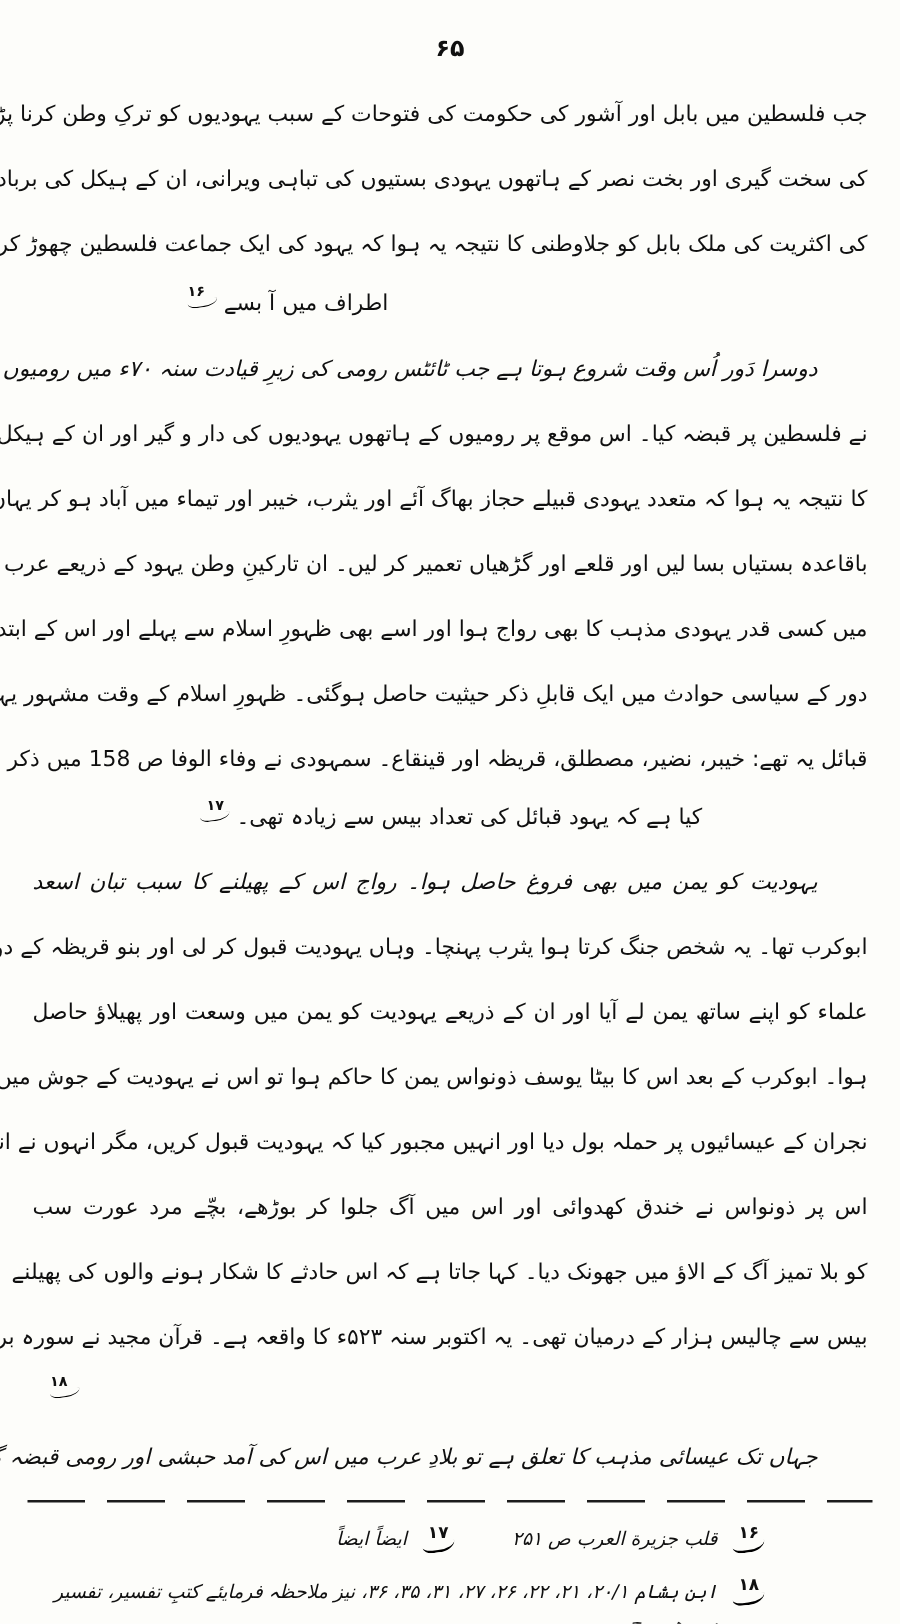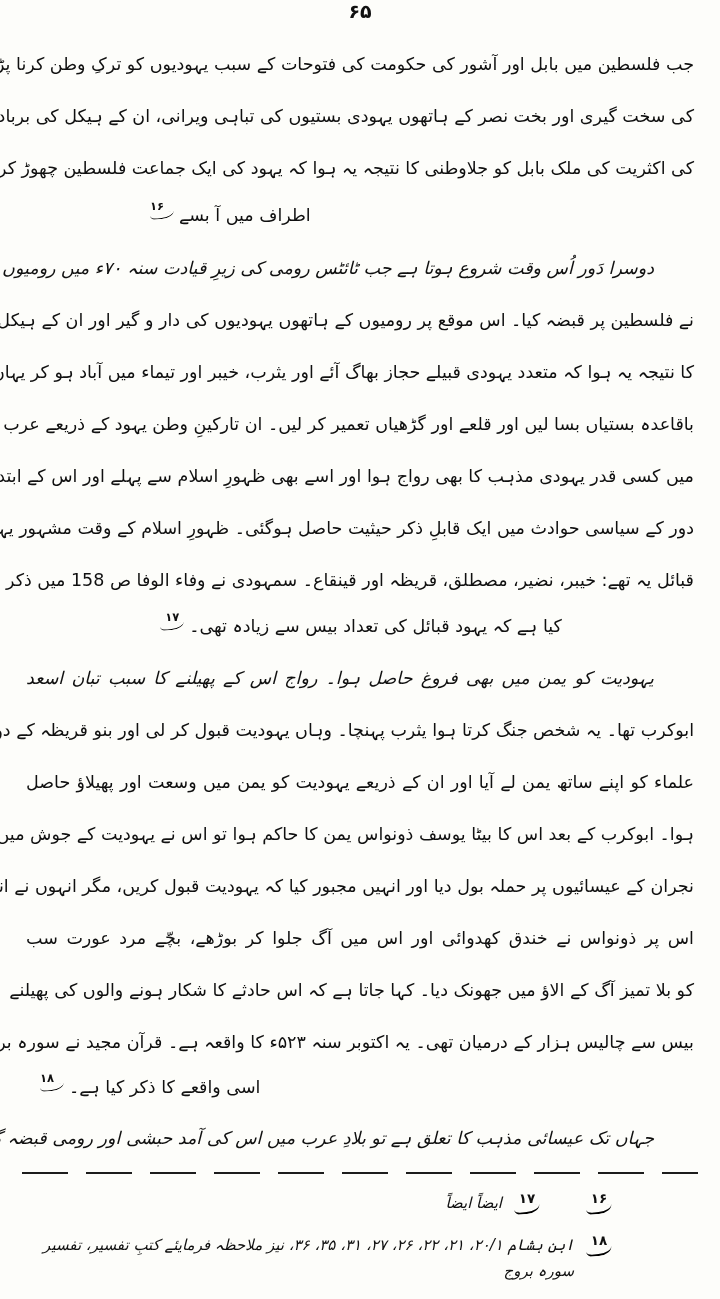--- a/index.html
+++ b/index.html
@@ -7,21 +7,21 @@
     width:720px;height:1299px;
     background:#ffffff;
     font-family:"DejaVu Sans", sans-serif;
     color:#101010;
   }
   .page{
     position:relative;width:720px;height:1299px;
     background:#fdfdfa;overflow:hidden;
   }
   .pagenum{
-    padding-top:0;height:30px;
+    padding-top:28px;height:30px;
     text-align:center;font-size:19px;font-weight:bold;letter-spacing:2px;
   }
   .text{
     direction:rtl;margin:8px 26px 0 26px;
   }
   .line{
     height:52px;line-height:52px;font-size:17.5px;
     white-space:nowrap;
     text-align:justify;text-align-last:justify;
   }
@@ -101,34 +101,35 @@
     </div>
     <div class="line indent">یہودیت کو یمن میں بھی فروغ حاصل ہوا۔ رواج اس کے پھیلنے کا سبب تبان اسعد</div>
     <div class="line">ابوکرب تھا۔ یہ شخص جنگ کرتا ہوا یثرب پہنچا۔ وہاں یہودیت قبول کر لی اور بنو قریظہ کے دو یہودی</div>
     <div class="line">علماء کو اپنے ساتھ یمن لے آیا اور ان کے ذریعے یہودیت کو یمن میں وسعت اور پھیلاؤ حاصل</div>
     <div class="line">ہوا۔ ابوکرب کے بعد اس کا بیٹا یوسف ذونواس یمن کا حاکم ہوا تو اس نے یہودیت کے جوش میں</div>
     <div class="line">نجران کے عیسائیوں پر حملہ بول دیا اور انہیں مجبور کیا کہ یہودیت قبول کریں، مگر انہوں نے انکار کر دیا۔</div>
     <div class="line">اس پر ذونواس نے خندق کھدوائی اور اس میں آگ جلوا کر بوڑھے، بچّے مرد عورت سب</div>
     <div class="line">کو بلا تمیز آگ کے الاؤ میں جھونک دیا۔ کہا جاتا ہے کہ اس حادثے کا شکار ہونے والوں کی پھیلنے</div>
     <div class="line">بیس سے چالیس ہزار کے درمیان تھی۔ یہ اکتوبر سنہ ۵۲۳ء کا واقعہ ہے۔ قرآن مجید نے سورہ بروج میں</div>
     <div class="line short-c">
-      <span>اسی واقعے کا ذکر کیا ہے۔</span><span class="bref"><span class="d">۱۸</span><span class="c"></span></span>
+      <span class="bref"><span class="d">۱۸</span><span class="c"></span></span>
     </div>
     <div class="line indent">جہاں تک عیسائی مذہب کا تعلق ہے تو بلادِ عرب میں اس کی آمد حبشی اور رومی قبضہ گیروں</div>
   </div>
 
   <div class="sep"></div>
 
   <div class="footnotes" dir="rtl">
     <div class="fn-row">
       <span class="fn-entry">
         <span class="fnmark">
             <span class="d">۱۶</span>
             <span class="c"></span>
           </span>
+        <span class="fn-text">قلب جزیرة العرب ص ۲۵۱</span>
       </span>
       <span class="fn-entry">
         <span class="fnmark">
             <span class="d">۱۷</span>
             <span class="c"></span>
           </span>
         <span class="fn-text">ایضاً ایضاً</span>
       </span>
     </div>
     <div class="fn-row second">

